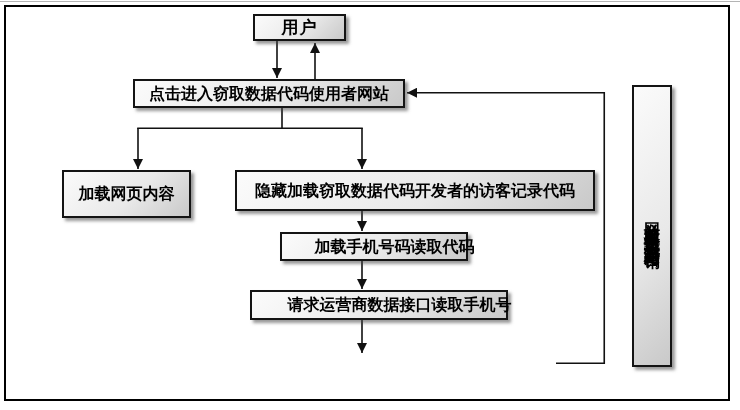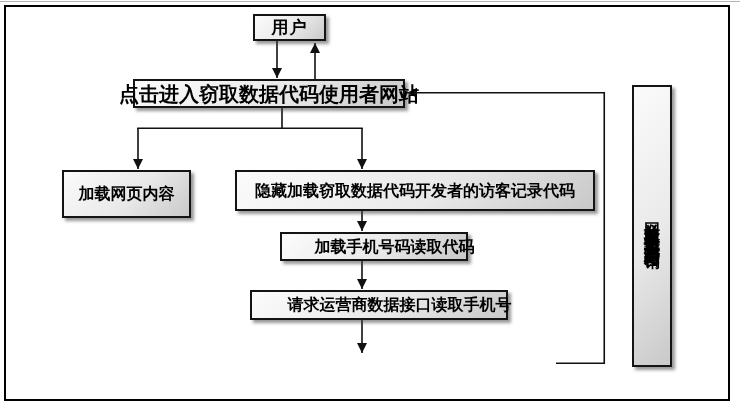--- a/index.html
+++ b/index.html
@@ -27,22 +27,22 @@
     display:flex;align-items:center;justify-content:center;
     background:linear-gradient(135deg,var(--node-fill-light,#fbfbfb) 0%,#e9e9e9 55%,var(--node-fill-dark,#c9c9c9) 100%);
     border:2px solid var(--node-border,#141414);
     box-shadow:3px 3px 3px rgba(70,70,70,0.55);
     box-sizing:border-box;
     font-weight:bold;color:#000;
     white-space:nowrap;
     text-align:center;
     line-height:1;
   }
-  .n-user{left:253px;top:14px;width:73px;height:27px;font-size:17px;letter-spacing:1px;}
-  .n-click{left:133px;top:79px;width:272px;height:29px;font-size:20px;}
+  .n-user{left:253px;top:14px;width:93px;height:27px;font-size:17px;letter-spacing:1px;}
+  .n-click{left:133px;top:79px;width:272px;height:29px;font-size:16px;}
   .n-loadpage{left:62px;top:170px;width:129px;height:48px;font-size:16px;}
   .n-hidden{left:235px;top:170px;width:360px;height:41px;font-size:16px;}
   .n-phonecode{left:280px;top:232px;width:188px;height:29px;font-size:16px;padding-left:41px;}
   .n-operator{left:250px;top:290px;width:258px;height:30px;font-size:16px;padding-left:41px;}
   .n-backend{left:80px;top:354px;width:476px;height:29px;font-size:15px;}
   .n-marketing{
     left:632px;top:85px;width:40px;height:282px;
     font-size:16px;
     writing-mode:vertical-rl;text-orientation:upright;
     letter-spacing:2px;

